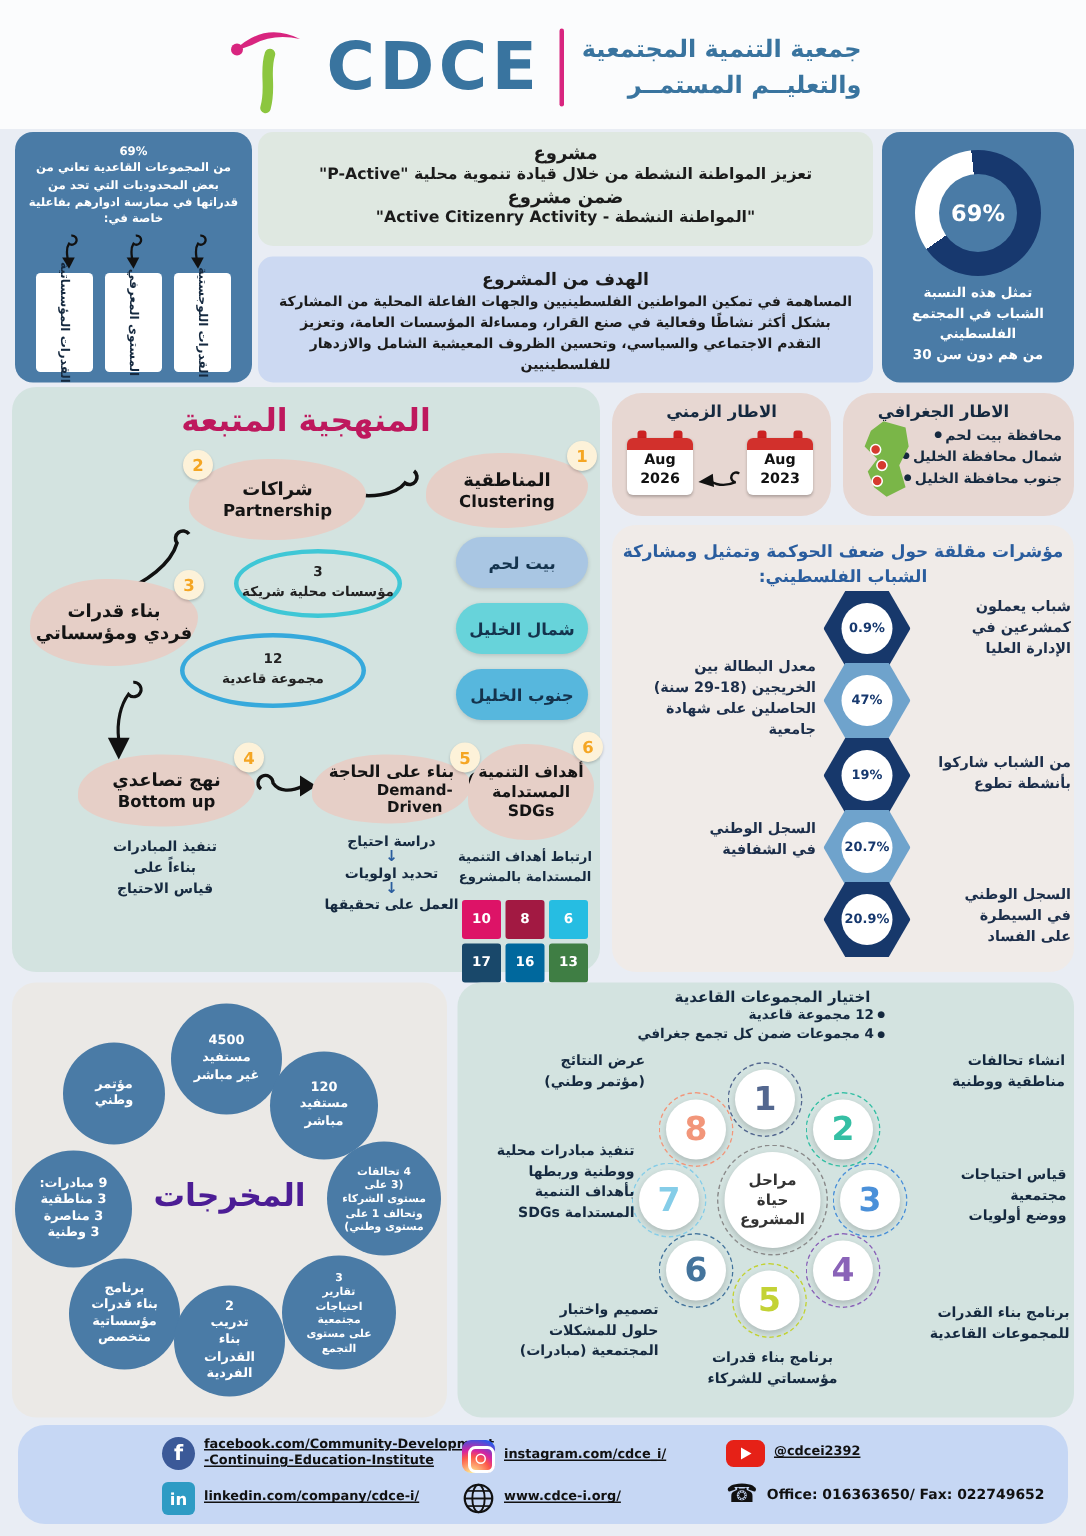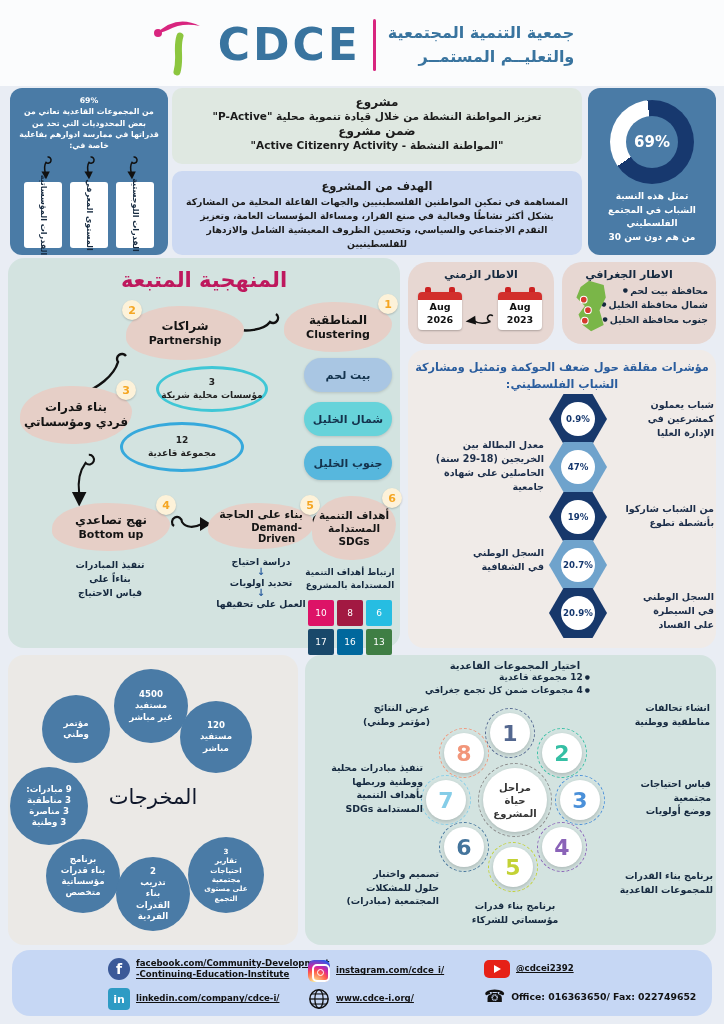--- a/index.html
+++ b/index.html
@@ -51,21 +51,21 @@
   .pill { position:absolute; left:296px; width:88px; height:34px; border-radius:17px; display:flex; align-items:center; justify-content:center;
           font-size:11px; font-weight:bold; color:#14334d; box-shadow:0 1px 3px rgba(0,0,0,.15); }
   .oval { position:absolute; border-radius:50%; display:flex; align-items:center; justify-content:center; text-align:center;
           font-size:9px; font-weight:bold; color:#222; line-height:1.4; }
   .oval1 { border:3px solid #3fc7d6; }
   .oval2 { border:3px solid #36a9dc; }
   .meth-note { position:absolute; text-align:center; font-size:9.3px; font-weight:bold; color:#15293f; line-height:1.5; }
   .flow5 { position:absolute; text-align:center; font-size:9.3px; font-weight:bold; color:#15293f; }
   .flow5 .dn { color:#2a5d9e; font-size:10px; line-height:1; }
   .sdg-grid { position:absolute; display:grid; grid-template-columns:repeat(3,26px); grid-auto-rows:26px; gap:3px; direction:ltr; }
-  .sdg { border-radius:2px; color:#fff; display:flex; align-items:center; justify-content:center; font-size:9px; font-weight:normal; }
+  .sdg { border-radius:2px; color:#fff; display:flex; align-items:center; justify-content:center; font-size:9px; font-weight:bold; }
 
   
   .tan-box { background:#e7d7d2; border-radius:20px; }
   .time-box { left:408px; top:262px; width:146px; height:82px; }
   .geo-box  { left:562px; top:262px; width:154px; height:82px; }
   .tan-title { font-size:11px; font-weight:bold; color:#15293f; text-align:center; padding-top:6px; }
   .cal { position:absolute; width:44px; height:40px; }
   .cal .rings { position:absolute; top:-3px; left:7px; width:30px; display:flex; justify-content:space-between; }
   .cal .rings i { width:6px; height:8px; background:#c22; border-radius:2px; }
   .cal .body { position:absolute; top:2px; width:44px; height:38px; background:#fff; border-radius:4px; box-shadow:0 1px 2px rgba(0,0,0,.25); overflow:hidden; }
@@ -80,21 +80,21 @@
   .ind-title { position:absolute; left:0; top:10px; width:100%; text-align:center; font-size:11.3px; font-weight:bold; color:#2a5d9e; line-height:1.5; }
   .ind-line { position:absolute; left:169px; top:44px; height:232px; border-left:2px dotted #b9c4cf; }
   .hex { position:absolute; width:58px; height:50px; clip-path:polygon(25% 0,75% 0,100% 50%,75% 100%,25% 100%,0 50%);
          display:flex; align-items:center; justify-content:center; }
   .hex .val { width:34px; height:34px; background:#fff; border-radius:50%; display:flex; align-items:center; justify-content:center;
               font-size:8.6px; font-weight:bold; color:#16386e; }
   .ind-label { position:absolute; font-size:9.6px; font-weight:bold; color:#1c2e4a; line-height:1.45; text-align:right; }
 
   
   .out-box { left:8px; top:655px; width:290px; height:290px; background:#ebe9e6; border-radius:16px; }
-  .out-title { position:absolute; left:90px; top:130px; width:110px; text-align:center; font-size:21px; font-weight:normal; color:#0f172a; }
+  .out-title { position:absolute; left:90px; top:130px; width:110px; text-align:center; font-size:21px; font-weight:bold; color:#4c1d95; }
   .ocircle { position:absolute; background:#4a7ba6; border-radius:50%; color:#fff; display:flex; align-items:center; justify-content:center;
              text-align:center; font-weight:bold; font-size:8.6px; line-height:1.3; }
   .ocircle.small { font-size:7.2px; }
 
   
   .stg-box { left:305px; top:655px; width:411px; height:290px; background:#d3e3e0; border-radius:16px; }
   .stg-note { position:absolute; left:80px; top:5px; width:260px; text-align:center; color:#15293f; }
   .stg-note .t { font-size:10px; font-weight:bold; }
   .stg-note ul { list-style:none; direction:rtl; text-align:right; padding-right:55px; font-size:9px; font-weight:bold; line-height:1.4; }
   .stg-note li::before { content:"● "; font-size:6px; vertical-align:1px; }
@@ -376,20 +376,25 @@
   <div class="abs out-box">
     <div class="out-title rtl">المخرجات</div>
     <div class="ocircle pre rtl" style="left:106px; top:14px; width:74px; height:74px;">4500
 مستفيد
 غير مباشر</div>
     <div class="ocircle pre rtl" style="left:172px; top:46px; width:72px; height:72px;">120
 مستفيد
 مباشر</div>
     <div class="ocircle pre rtl" style="left:34px; top:40px; width:68px; height:68px;">مؤتمر
 وطني</div>
+    <div class="ocircle small pre rtl" style="left:210px; top:106px; width:76px; height:76px;">4 تحالفات
+(3 على
+مستوى الشركاء
+وتحالف 1 على
+مستوى وطني)</div>
     <div class="ocircle pre rtl" style="left:2px; top:112px; width:78px; height:78px;">9 مبادرات:
 3 مناطقية
 3 مناصرة
 3 وطنية</div>
     <div class="ocircle small pre rtl" style="left:180px; top:182px; width:76px; height:76px;">3
 تقارير
 احتياجات
 مجتمعية
 على مستوى
 التجمع</div>

